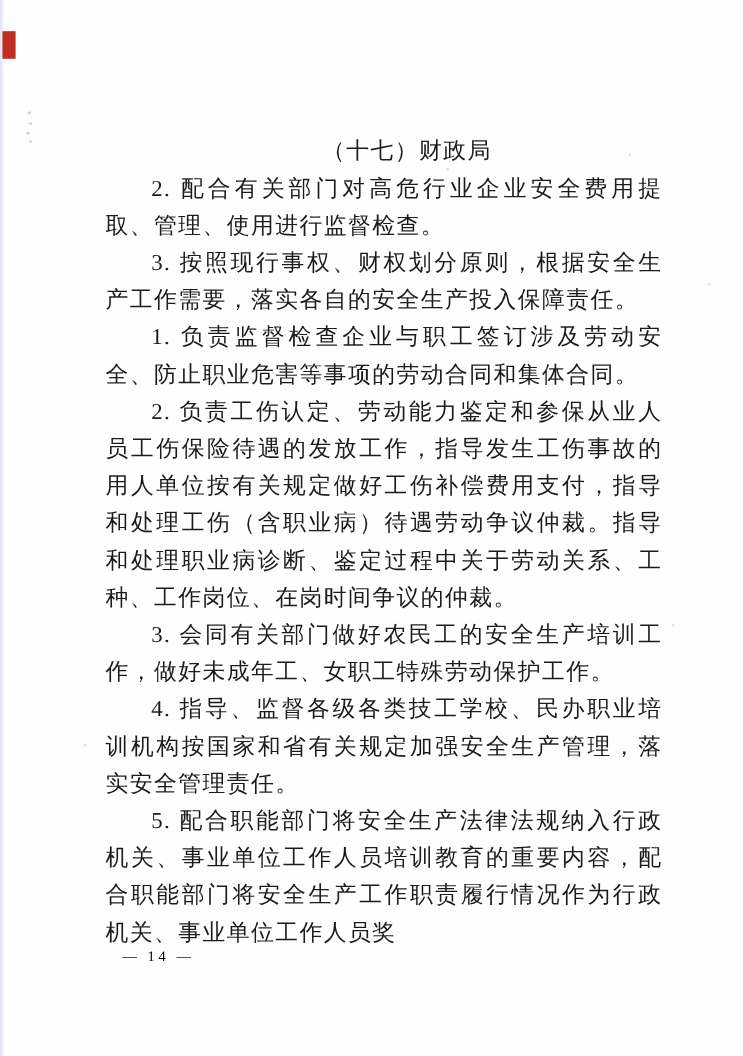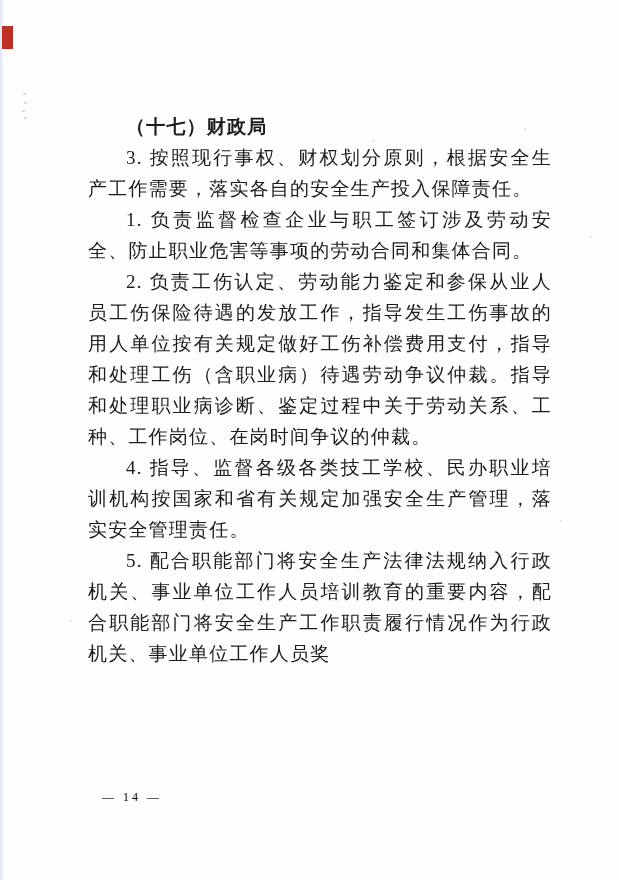--- a/index.html
+++ b/index.html
@@ -33,22 +33,22 @@
     font-size: 19px;
     line-height: 31px;
     letter-spacing: 1.2px;
   }
   .para {
     margin: 0;
     text-indent: 2em;
     text-align: justify;
   }
   .heading {
-    font-weight: bold;
-    text-align: left;
+    font-weight: normal;
+    text-align: center;
   }
   .page-number {
     position: absolute;
     left: 102px; top: 790px;
     font-size: 12px;
     letter-spacing: 3px;
     color: #000000;
   }
   .speck {
     position: absolute;
@@ -78,22 +78,24 @@
   <div class="speck s3"></div>
   <div class="speck s4"></div>
   <div class="speck g1"></div>
   <div class="speck g2"></div>
   <div class="speck g3"></div>
   <div class="speck g4"></div>
   <div class="speck g5"></div>
 
   <div class="text-block">
     <p class="para heading">（十七）财政局</p>
+    <p class="para">2. 配合有关部门对高危行业企业安全费用提取、管理、使用进行监督检查。</p>
     <p class="para">3. 按照现行事权、财权划分原则，根据安全生产工作需要，落实各自的安全生产投入保障责任。</p>
     <p class="para">1. 负责监督检查企业与职工签订涉及劳动安全、防止职业危害等事项的劳动合同和集体合同。</p>
     <p class="para">2. 负责工伤认定、劳动能力鉴定和参保从业人员工伤保险待遇的发放工作，指导发生工伤事故的用人单位按有关规定做好工伤补偿费用支付，指导和处理工伤（含职业病）待遇劳动争议仲裁。指导和处理职业病诊断、鉴定过程中关于劳动关系、工种、工作岗位、在岗时间争议的仲裁。</p>
+    <p class="para">3. 会同有关部门做好农民工的安全生产培训工作，做好未成年工、女职工特殊劳动保护工作。</p>
     <p class="para">4. 指导、监督各级各类技工学校、民办职业培训机构按国家和省有关规定加强安全生产管理，落实安全管理责任。</p>
     <p class="para">5. 配合职能部门将安全生产法律法规纳入行政机关、事业单位工作人员培训教育的重要内容，配合职能部门将安全生产工作职责履行情况作为行政机关、事业单位工作人员奖</p>
   </div>
 
   <div class="page-number">— 14 —</div>
 
 </div>
 
 </body></html>

